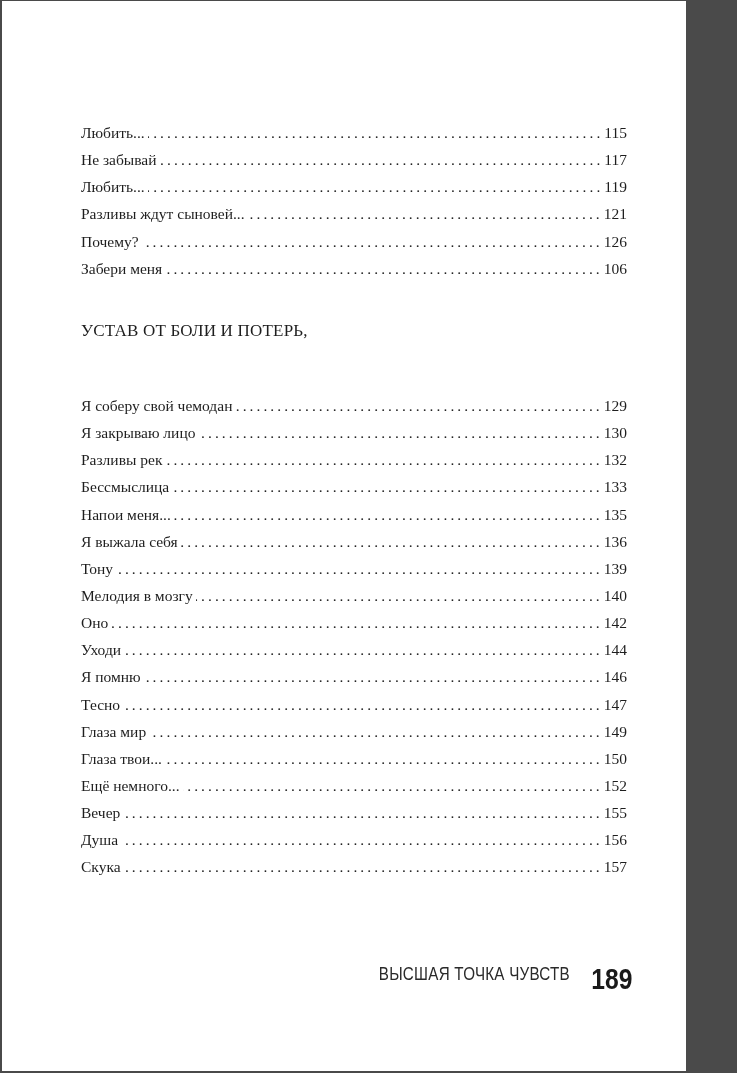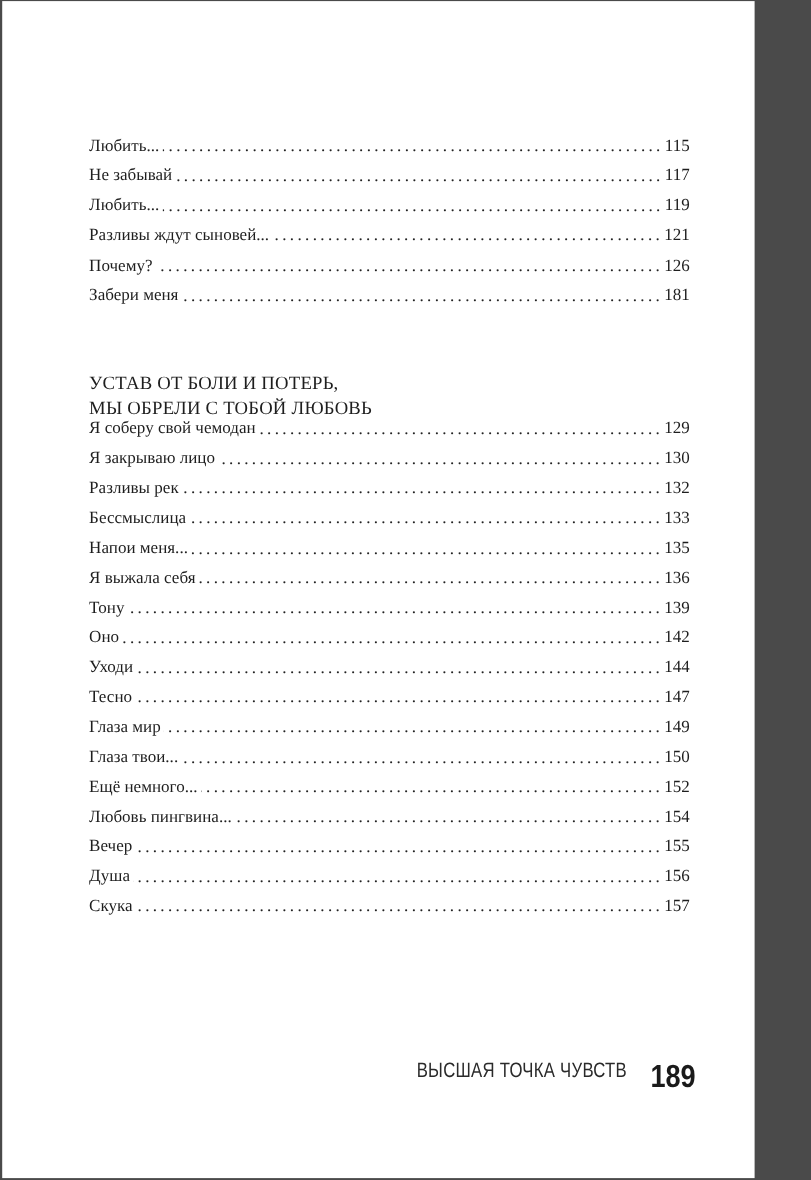--- a/index.html
+++ b/index.html
@@ -15,27 +15,27 @@
     }
     .toc {
       position: absolute;
       left: 79px; width: 546px;
       font-family: "Liberation Serif", "DejaVu Serif", serif;
       color: #1e1e1e;
     }
     .toc-block-1 { top: 120px; }
     .toc-heading {
       position: absolute;
-      left: 79px; top: 337px; width: 546px;
+      left: 79px; top: 319px; width: 546px;
       font-family: "Liberation Serif", "DejaVu Serif", serif;
       font-size: 17px; line-height: 22px;
       letter-spacing: 0.2px;
       color: #1e1e1e;
     }
-    .toc-block-2 { top: 377px; }
+    .toc-block-2 { top: 393px; }
     .toc-row {
       display: flex; align-items: baseline;
       height: 27.15px; line-height: 24px;
       font-size: 15.5px;
       overflow: hidden;
       white-space: nowrap;
     }
     .toc-title { flex: 0 0 auto; padding-right: 3px; }
     .toc-dots {
       flex: 1 1 auto; overflow: hidden;
@@ -99,27 +99,26 @@
       <span class="toc-page">121</span>
     </div>
     <div class="toc-row">
       <span class="toc-title">Почему?</span>
       <span class="toc-dots"></span>
       <span class="toc-page">126</span>
     </div>
     <div class="toc-row">
       <span class="toc-title">Забери меня</span>
       <span class="toc-dots"></span>
-      <span class="toc-page">181</span>
+      <span class="toc-page">106</span>
     </div>
   </div>
 
   <div class="toc-heading">
     <div>УСТАВ ОТ БОЛИ И ПОТЕРЬ,</div>
-    <div>МЫ ОБРЕЛИ С ТОБОЙ ЛЮБОВЬ</div>
   </div>
 
   <div class="toc toc-block-2">
     <div class="toc-row">
       <span class="toc-title">Я соберу свой чемодан</span>
       <span class="toc-dots"></span>
       <span class="toc-page">129</span>
     </div>
     <div class="toc-row">
       <span class="toc-title">Я закрываю лицо</span>
@@ -145,53 +144,58 @@
       <span class="toc-title">Я выжала себя</span>
       <span class="toc-dots"></span>
       <span class="toc-page">136</span>
     </div>
     <div class="toc-row">
       <span class="toc-title">Тону</span>
       <span class="toc-dots"></span>
       <span class="toc-page">139</span>
     </div>
     <div class="toc-row">
+      <span class="toc-title">Мелодия в мозгу</span>
+      <span class="toc-dots"></span>
+      <span class="toc-page">140</span>
+    </div>
+    <div class="toc-row">
       <span class="toc-title">Оно</span>
       <span class="toc-dots"></span>
       <span class="toc-page">142</span>
     </div>
     <div class="toc-row">
       <span class="toc-title">Уходи</span>
       <span class="toc-dots"></span>
       <span class="toc-page">144</span>
     </div>
     <div class="toc-row">
+      <span class="toc-title">Я помню</span>
+      <span class="toc-dots"></span>
+      <span class="toc-page">146</span>
+    </div>
+    <div class="toc-row">
       <span class="toc-title">Тесно</span>
       <span class="toc-dots"></span>
       <span class="toc-page">147</span>
     </div>
     <div class="toc-row">
       <span class="toc-title">Глаза мир</span>
       <span class="toc-dots"></span>
       <span class="toc-page">149</span>
     </div>
     <div class="toc-row">
       <span class="toc-title">Глаза твои...</span>
       <span class="toc-dots"></span>
       <span class="toc-page">150</span>
     </div>
     <div class="toc-row">
       <span class="toc-title">Ещё немного...</span>
       <span class="toc-dots"></span>
       <span class="toc-page">152</span>
-    </div>
-    <div class="toc-row">
-      <span class="toc-title">Любовь пингвина...</span>
-      <span class="toc-dots"></span>
-      <span class="toc-page">154</span>
     </div>
     <div class="toc-row">
       <span class="toc-title">Вечер</span>
       <span class="toc-dots"></span>
       <span class="toc-page">155</span>
     </div>
     <div class="toc-row">
       <span class="toc-title">Душа</span>
       <span class="toc-dots"></span>
       <span class="toc-page">156</span>

